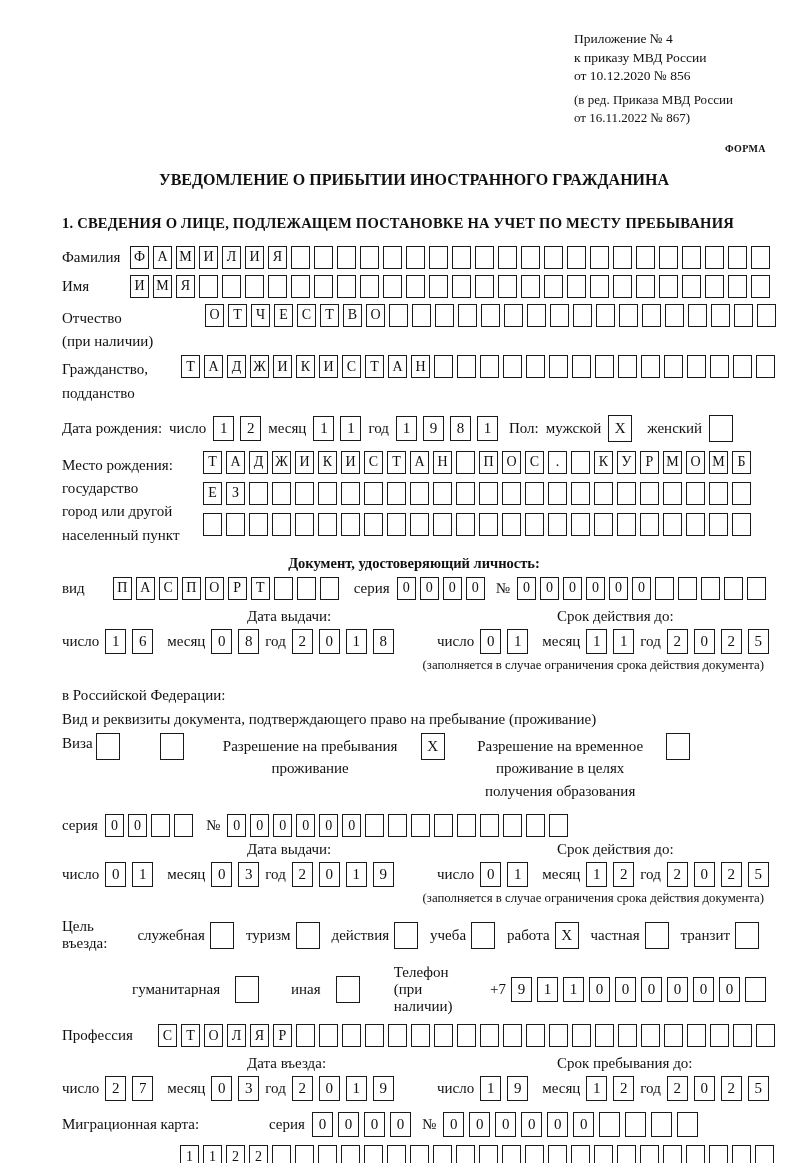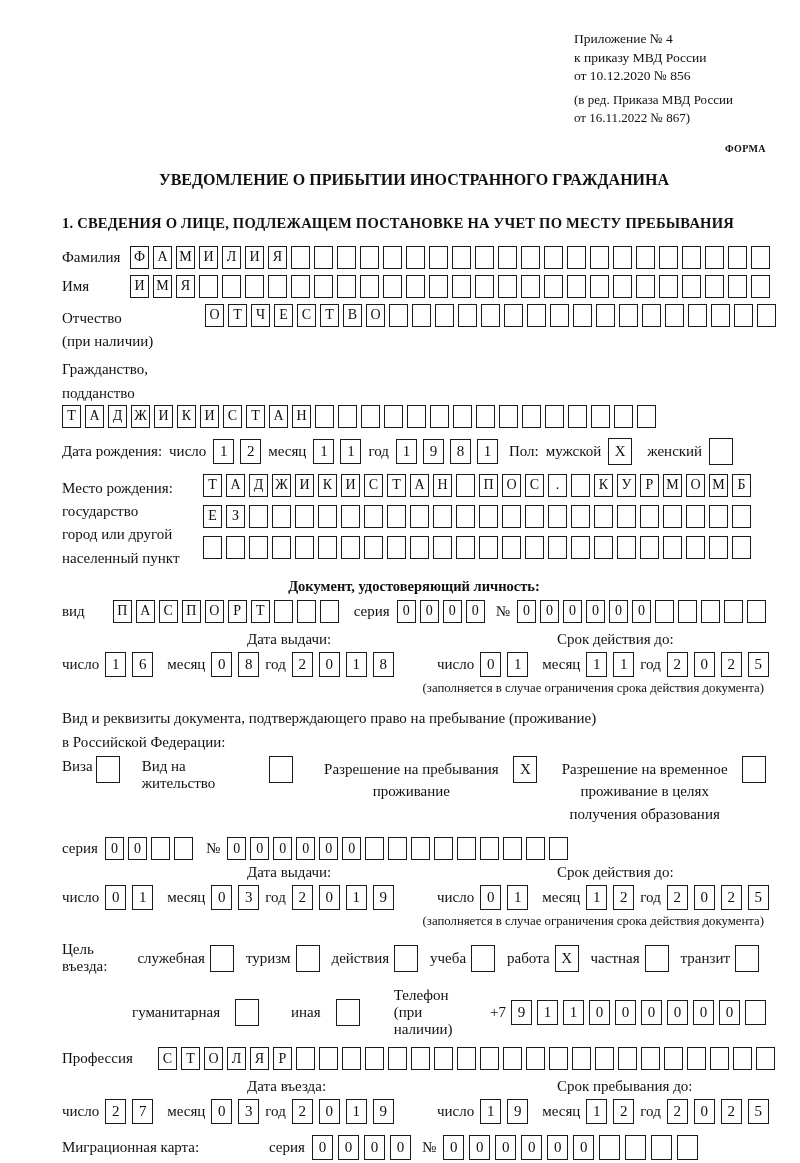--- a/index.html
+++ b/index.html
@@ -188,21 +188,21 @@
         <span class="box"></span>
         <span class="box"></span>
         <span class="box"></span>
         <span class="box"></span>
         <span class="box"></span>
         <span class="box"></span>
         <span class="box"></span>
       </div>
   </div>
 
-  <div class="frow" style="margin-top:2px;flex-direction:column;">
+  <div class="frow" style="margin-top:2px;">
     <div class="mll lw-grazh">
       <div>Гражданство,</div>
       <div>подданство</div>
     </div>
     <div class="cells">
         <span class="box">Т</span>
         <span class="box">А</span>
         <span class="box">Д</span>
         <span class="box">Ж</span>
         <span class="box">И</span>
@@ -430,33 +430,32 @@
             <span class="box">0</span>
             <span class="box">2</span>
             <span class="box">5</span>
           </span>
       </div>
     </div>
   </div>
   <div class="note">(заполняется в случае ограничения срока действия документа)</div>
 
   <div class="intro">
+    <div>в Российской Федерации:</div>
     <div>Вид и реквизиты документа, подтверждающего право на пребывание (проживание)</div>
-    <div>в Российской Федерации:</div>
   </div>
 
   <div class="resrow">
     <span class="ropt">
       <span>Виза</span>
       <span class="cells cbx" style="margin-left:3px;">
           <span class="box"></span>
         </span>
     </span>
     <span class="ropt" style="margin-left:22px;">
-      <span>Вид на жительство</span>
       <span class="cells cbx" style="margin-left:18px;">
           <span class="box"></span>
         </span>
     </span>
     <span class="ropt" style="margin-left:24px;">
       <span class="ropt-c w-rvp">Разрешение на пребывания проживание</span>
       <span class="cells cbx">
           <span class="box">X</span>
         </span>
     </span>

